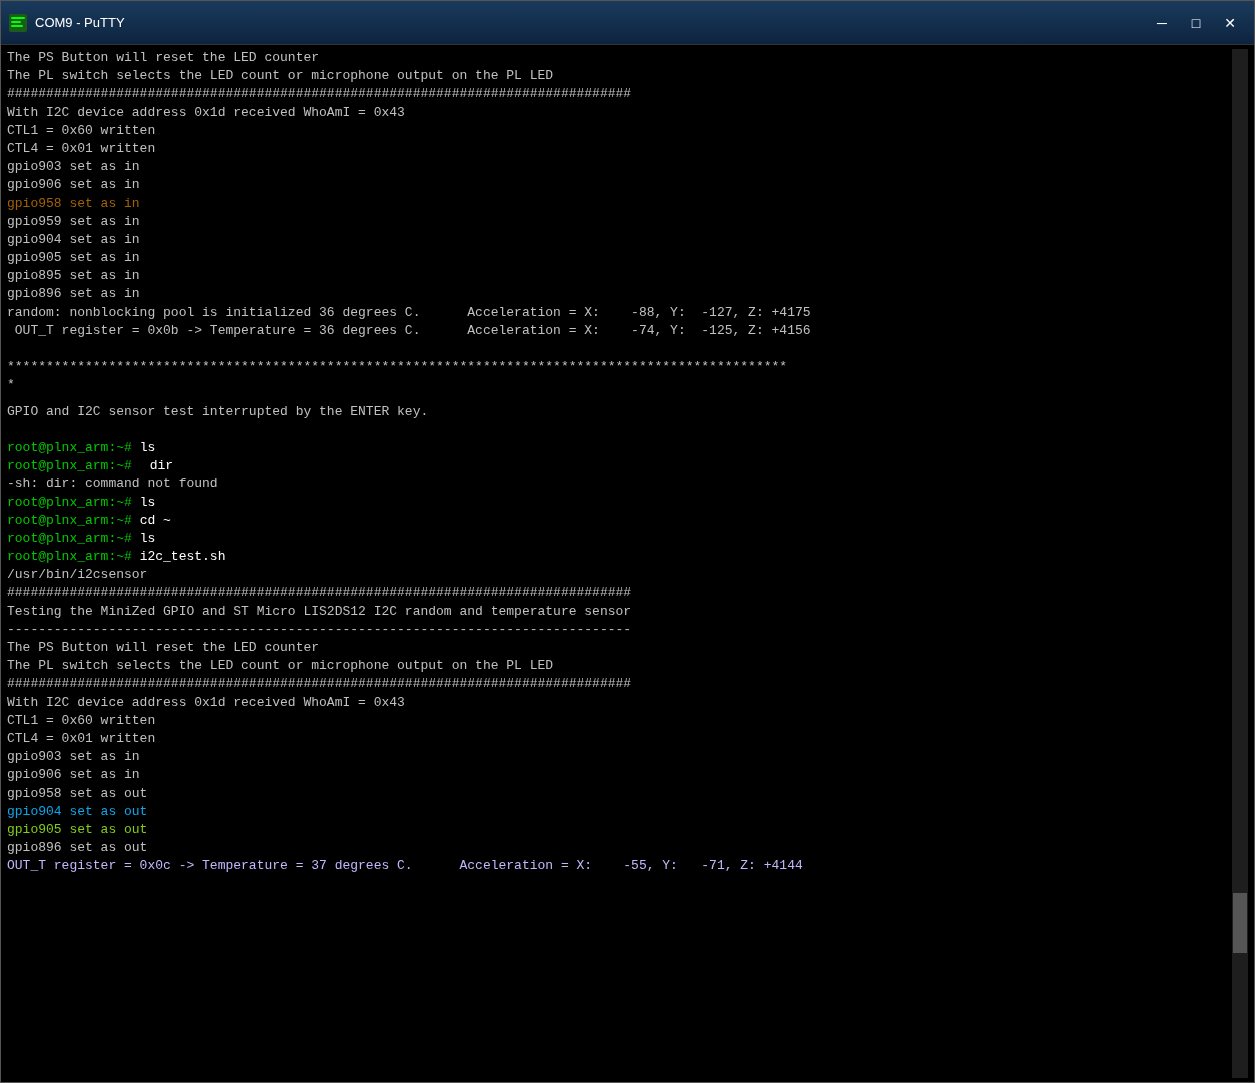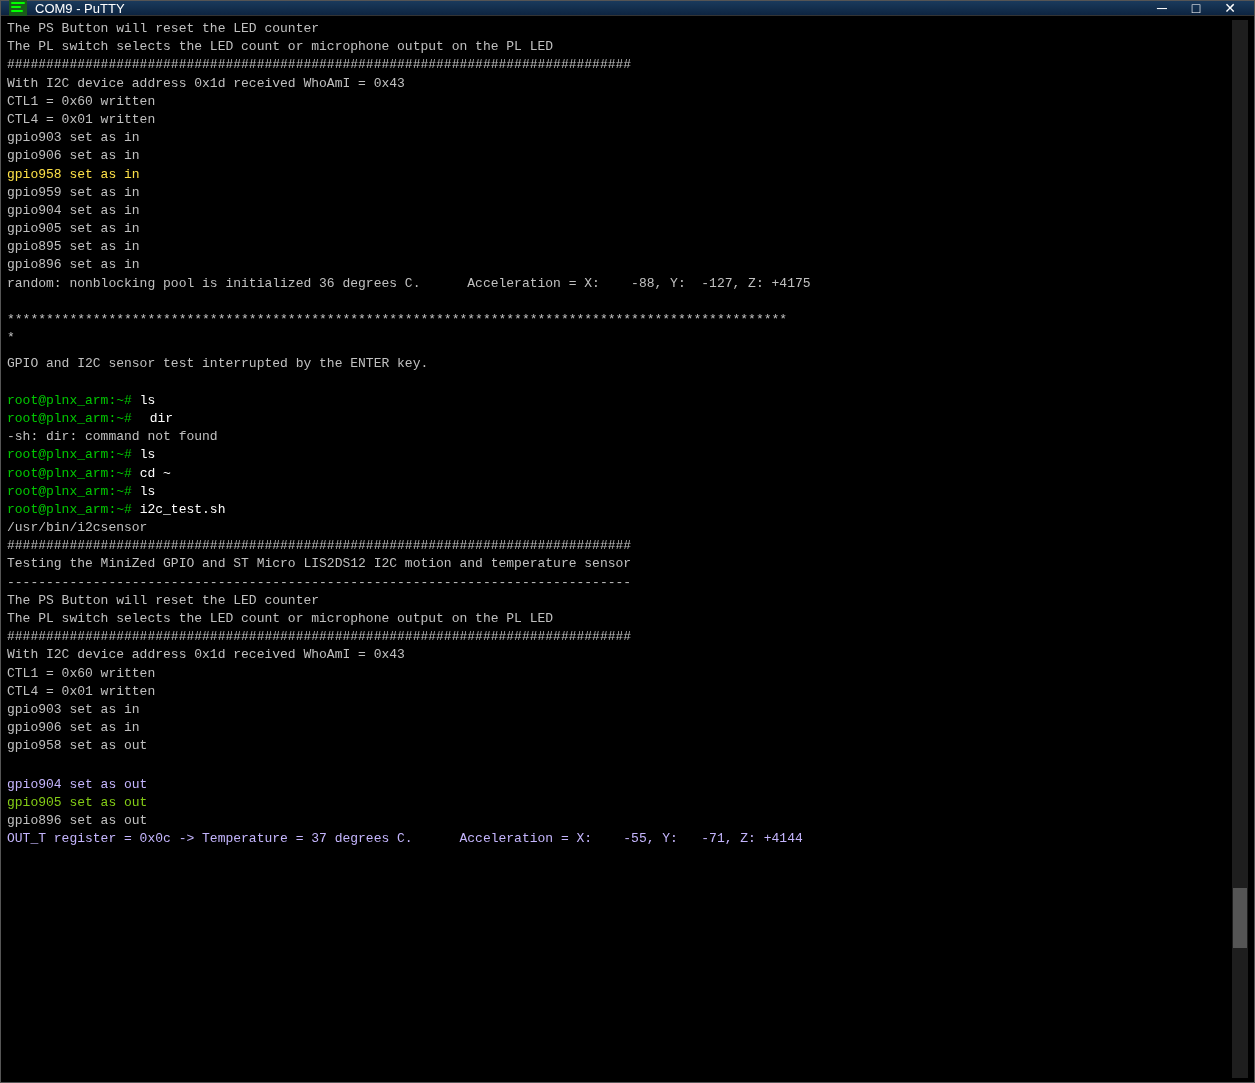--- a/index.html
+++ b/index.html
@@ -14,21 +14,21 @@
     }
     .window {
       width: 1255px;
       height: 1083px;
       display: flex;
       flex-direction: column;
       border: 1px solid #555;
     }
     .titlebar {
       background: linear-gradient(to bottom, #1a3a5c, #0d2440);
-      height: 15px;
+      height: 44px;
       display: flex;
       align-items: center;
       padding: 0 8px;
       flex-shrink: 0;
       border-bottom: 1px solid #333;
     }
     .titlebar-icon {
       width: 18px;
       height: 18px;
       margin-right: 8px;
@@ -111,53 +111,54 @@
   </div>
   <div class="terminal-body">
     <div class="terminal-content" id="terminal-output"><span class="line" style="color: rgb(192, 192, 192);">The PS Button will reset the LED counter
 </span><span class="line" style="color: rgb(192, 192, 192);">The PL switch selects the LED count or microphone output on the PL LED
 </span><span class="line" style="color: rgb(192, 192, 192);">################################################################################
 </span><span class="line" style="color: rgb(192, 192, 192);">With I2C device address 0x1d received WhoAmI = 0x43
 </span><span class="line" style="color: rgb(192, 192, 192);">CTL1 = 0x60 written
 </span><span class="line" style="color: rgb(192, 192, 192);">CTL4 = 0x01 written
 </span><span class="line" style="color: rgb(192, 192, 192);">gpio903 set as in
 </span><span class="line" style="color: rgb(192, 192, 192);">gpio906 set as in
-</span><span class="line" style="color: #fde047;">gpio958 set as in
+</span><span class="line" style="color: #a16207;">gpio958 set as in
 </span><span class="line" style="color: rgb(192, 192, 192);">gpio959 set as in
 </span><span class="line" style="color: rgb(192, 192, 192);">gpio904 set as in
 </span><span class="line" style="color: rgb(192, 192, 192);">gpio905 set as in
 </span><span class="line" style="color: rgb(192, 192, 192);">gpio895 set as in
 </span><span class="line" style="color: rgb(192, 192, 192);">gpio896 set as in
 </span><span class="line" style="color: rgb(192, 192, 192);">random: nonblocking pool is initialized 36 degrees C.      Acceleration = X:    -88, Y:  -127, Z: +4175
+</span><span class="line" style="color: rgb(192, 192, 192);"> OUT_T register = 0x0b -&gt; Temperature = 36 degrees C.      Acceleration = X:    -74, Y:  -125, Z: +4156
 </span><span class="line" style="color: rgb(192, 192, 192);">
 </span><span class="line" style="color: rgb(192, 192, 192);">****************************************************************************************************
 </span><span class="line" style="color: rgb(192, 192, 192);">*
 </span><span class="line" style="color: rgb(192, 192, 192); margin-top: 8px;">GPIO and I2C sensor test interrupted by the ENTER key.
 </span><span class="line" style="color: rgb(192, 192, 192);">
 </span><span class="line"><span style="color: rgb(0, 200, 0);">root@plnx_arm:~#</span><span style="color: rgb(255, 255, 255);"> ls</span>
 </span><span class="line"><span style="color: rgb(0, 200, 0);">root@plnx_arm:~#</span><span style="color: rgb(255, 255, 255); margin-left: 10px;"> dir</span>
 </span><span class="line" style="color: rgb(192, 192, 192);">-sh: dir: command not found
 </span><span class="line"><span style="color: rgb(0, 200, 0);">root@plnx_arm:~#</span><span style="color: rgb(255, 255, 255);"> ls</span>
 </span><span class="line"><span style="color: rgb(0, 200, 0);">root@plnx_arm:~#</span><span style="color: rgb(255, 255, 255);"> cd ~</span>
 </span><span class="line"><span style="color: rgb(0, 200, 0);">root@plnx_arm:~#</span><span style="color: rgb(255, 255, 255);"> ls</span>
 </span><span class="line"><span style="color: rgb(0, 200, 0);">root@plnx_arm:~#</span><span style="color: rgb(255, 255, 255);"> i2c_test.sh</span>
 </span><span class="line" style="color: rgb(192, 192, 192);">/usr/bin/i2csensor
 </span><span class="line" style="color: rgb(192, 192, 192);">################################################################################
-</span><span class="line" style="color: rgb(192, 192, 192);">Testing the MiniZed GPIO and ST Micro LIS2DS12 I2C motion and temperature sensor
+</span><span class="line" style="color: rgb(192, 192, 192);">Testing the MiniZed GPIO and ST Micro LIS2DS12 I2C random and temperature sensor
 </span><span class="line" style="color: rgb(192, 192, 192);">--------------------------------------------------------------------------------
 </span><span class="line" style="color: rgb(192, 192, 192);">The PS Button will reset the LED counter
 </span><span class="line" style="color: rgb(192, 192, 192);">The PL switch selects the LED count or microphone output on the PL LED
 </span><span class="line" style="color: rgb(192, 192, 192);">################################################################################
 </span><span class="line" style="color: rgb(192, 192, 192);">With I2C device address 0x1d received WhoAmI = 0x43
 </span><span class="line" style="color: rgb(192, 192, 192);">CTL1 = 0x60 written
 </span><span class="line" style="color: rgb(192, 192, 192);">CTL4 = 0x01 written
 </span><span class="line" style="color: rgb(192, 192, 192);">gpio903 set as in
 </span><span class="line" style="color: rgb(192, 192, 192);">gpio906 set as in
 </span><span class="line" style="color: rgb(192, 192, 192);">gpio958 set as out
-</span><span class="line" style="color: #c4b5fd; margin-top: 20px;">gpio904 set as out
+</span><span class="line" style="color: #0ea5e9;">gpio904 set as out
 </span><span class="line" style="color: #84cc16;">gpio905 set as out
 </span><span class="line" style="color: rgb(192, 192, 192);">gpio896 set as out
 </span><span class="line" style="color: #c4b5fd;">OUT_T register = 0x0c -&gt; Temperature = 37 degrees C.      Acceleration = X:    -55, Y:   -71, Z: +4144
 </span></div>
     <div class="scrollbar">
       <div class="scrollbar-thumb"></div>
     </div>
   </div>
 </div>
 

